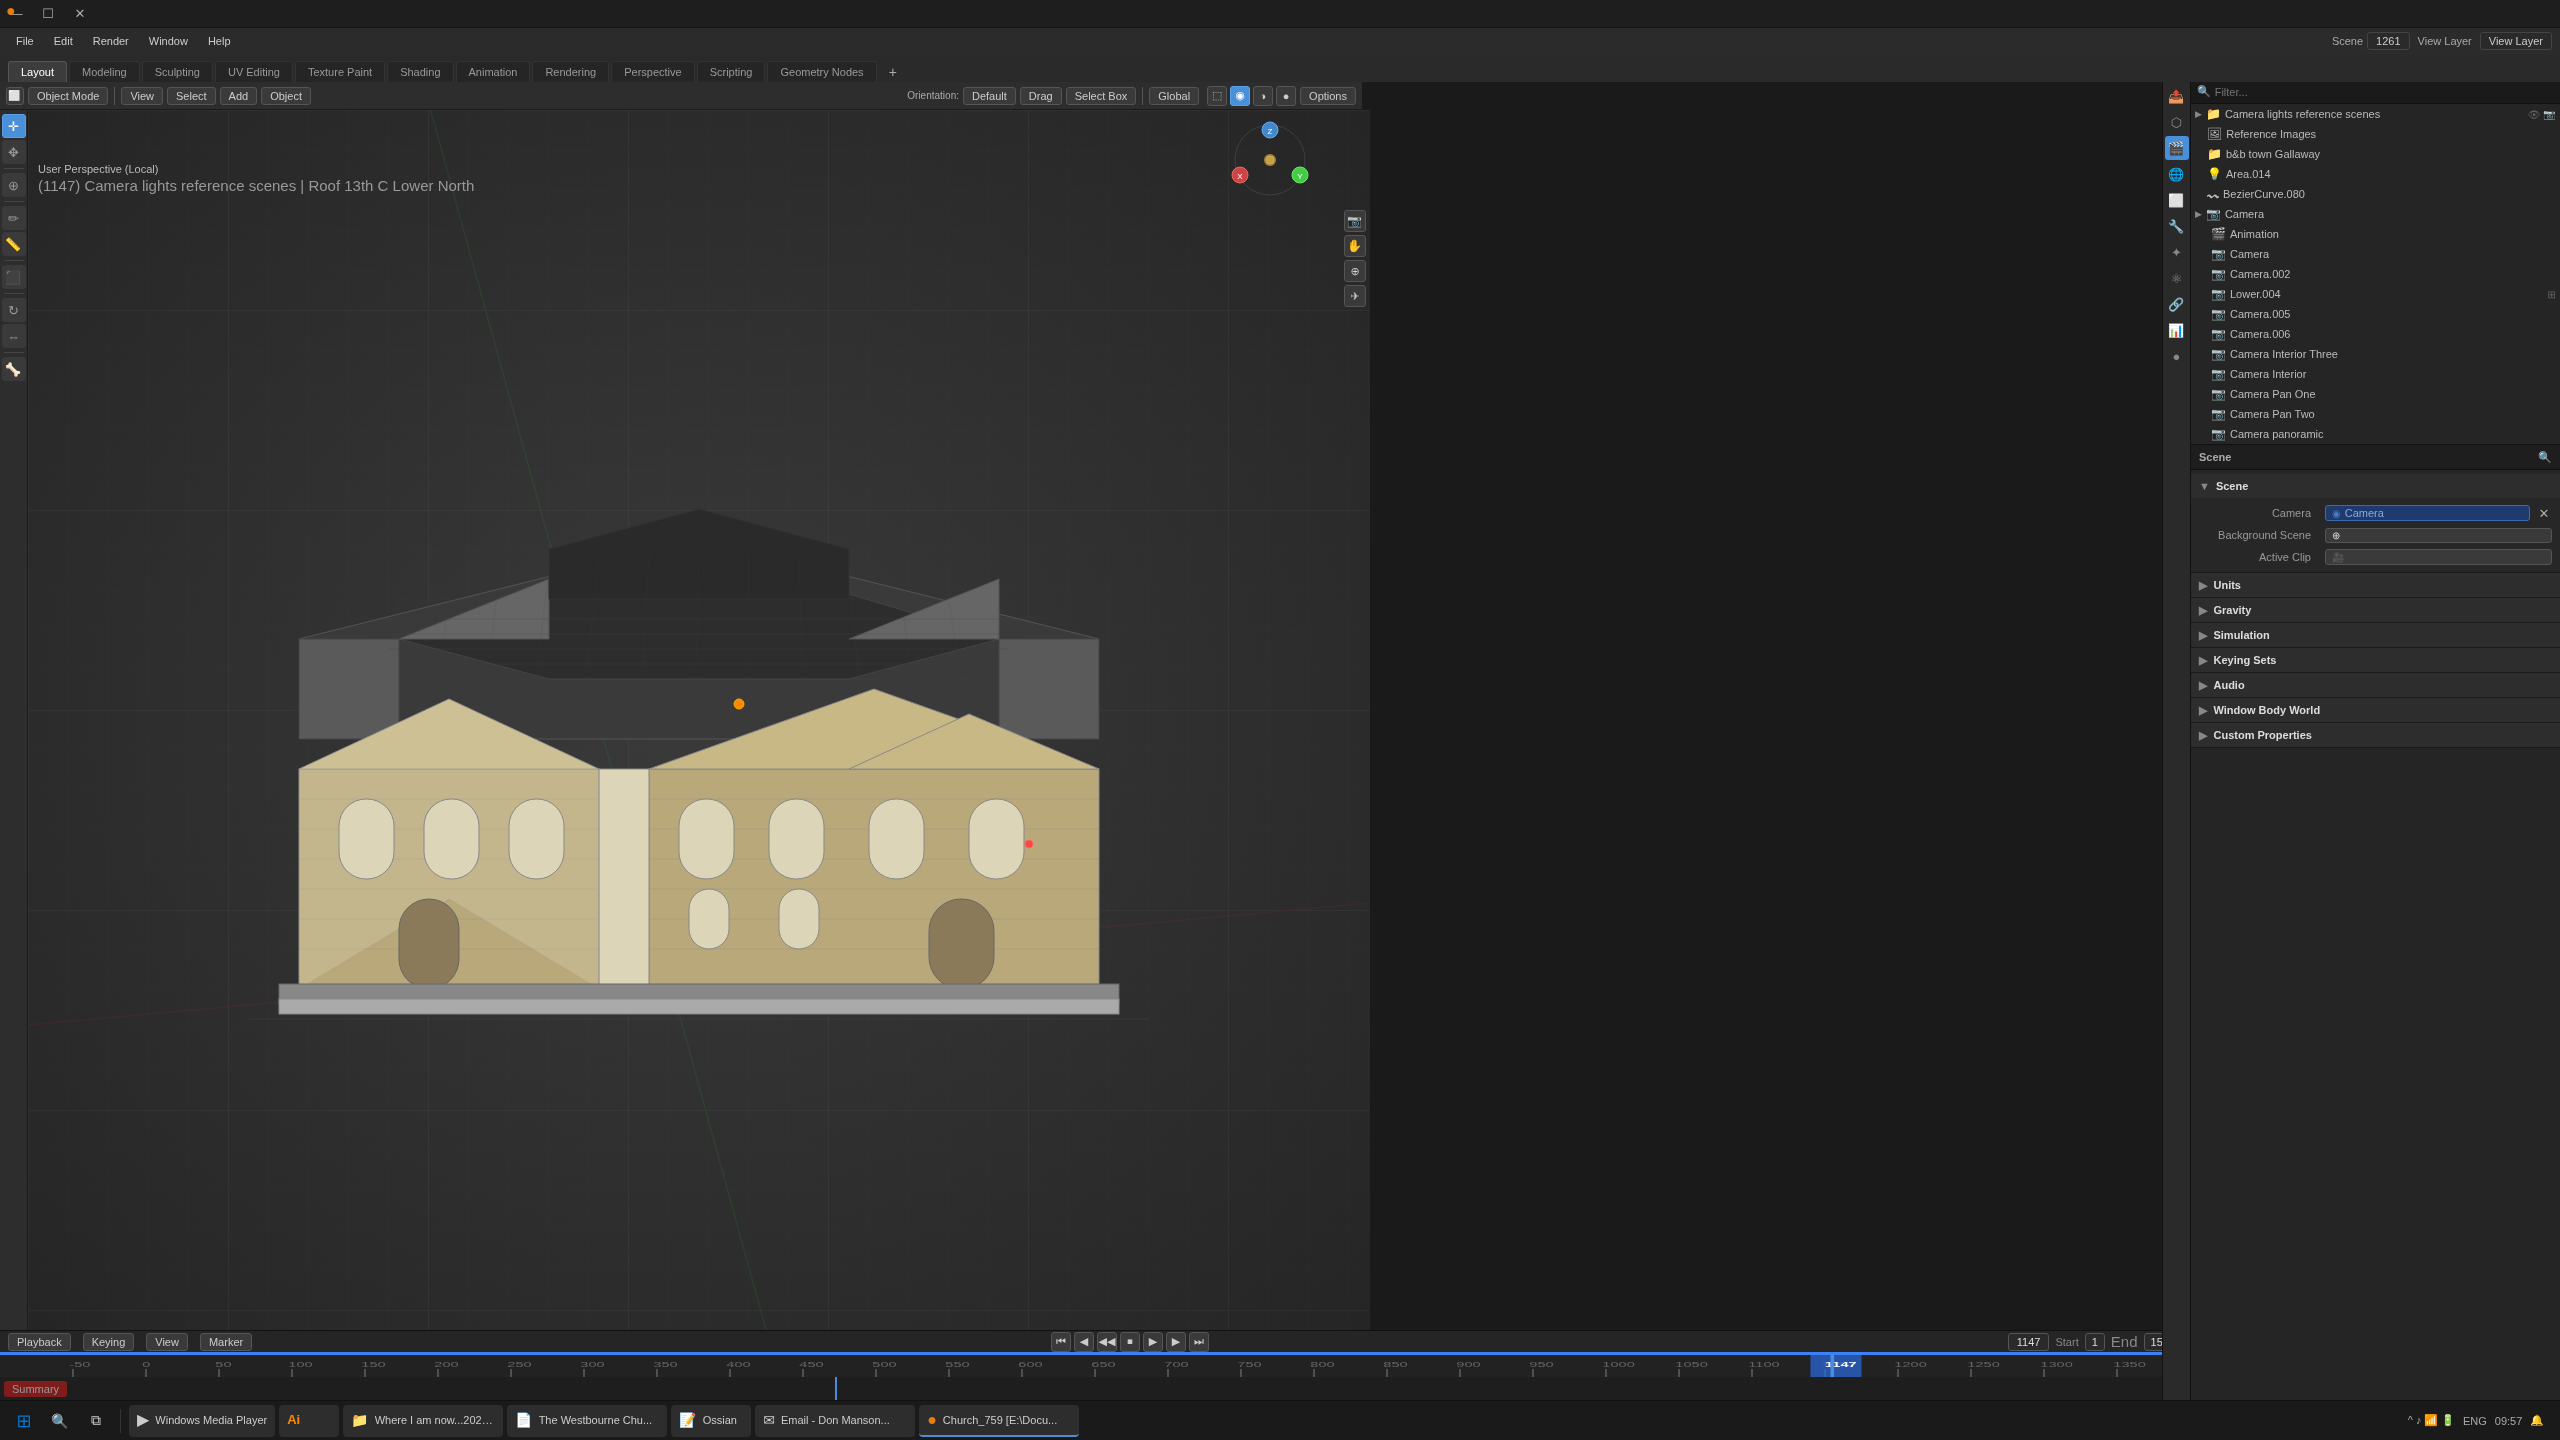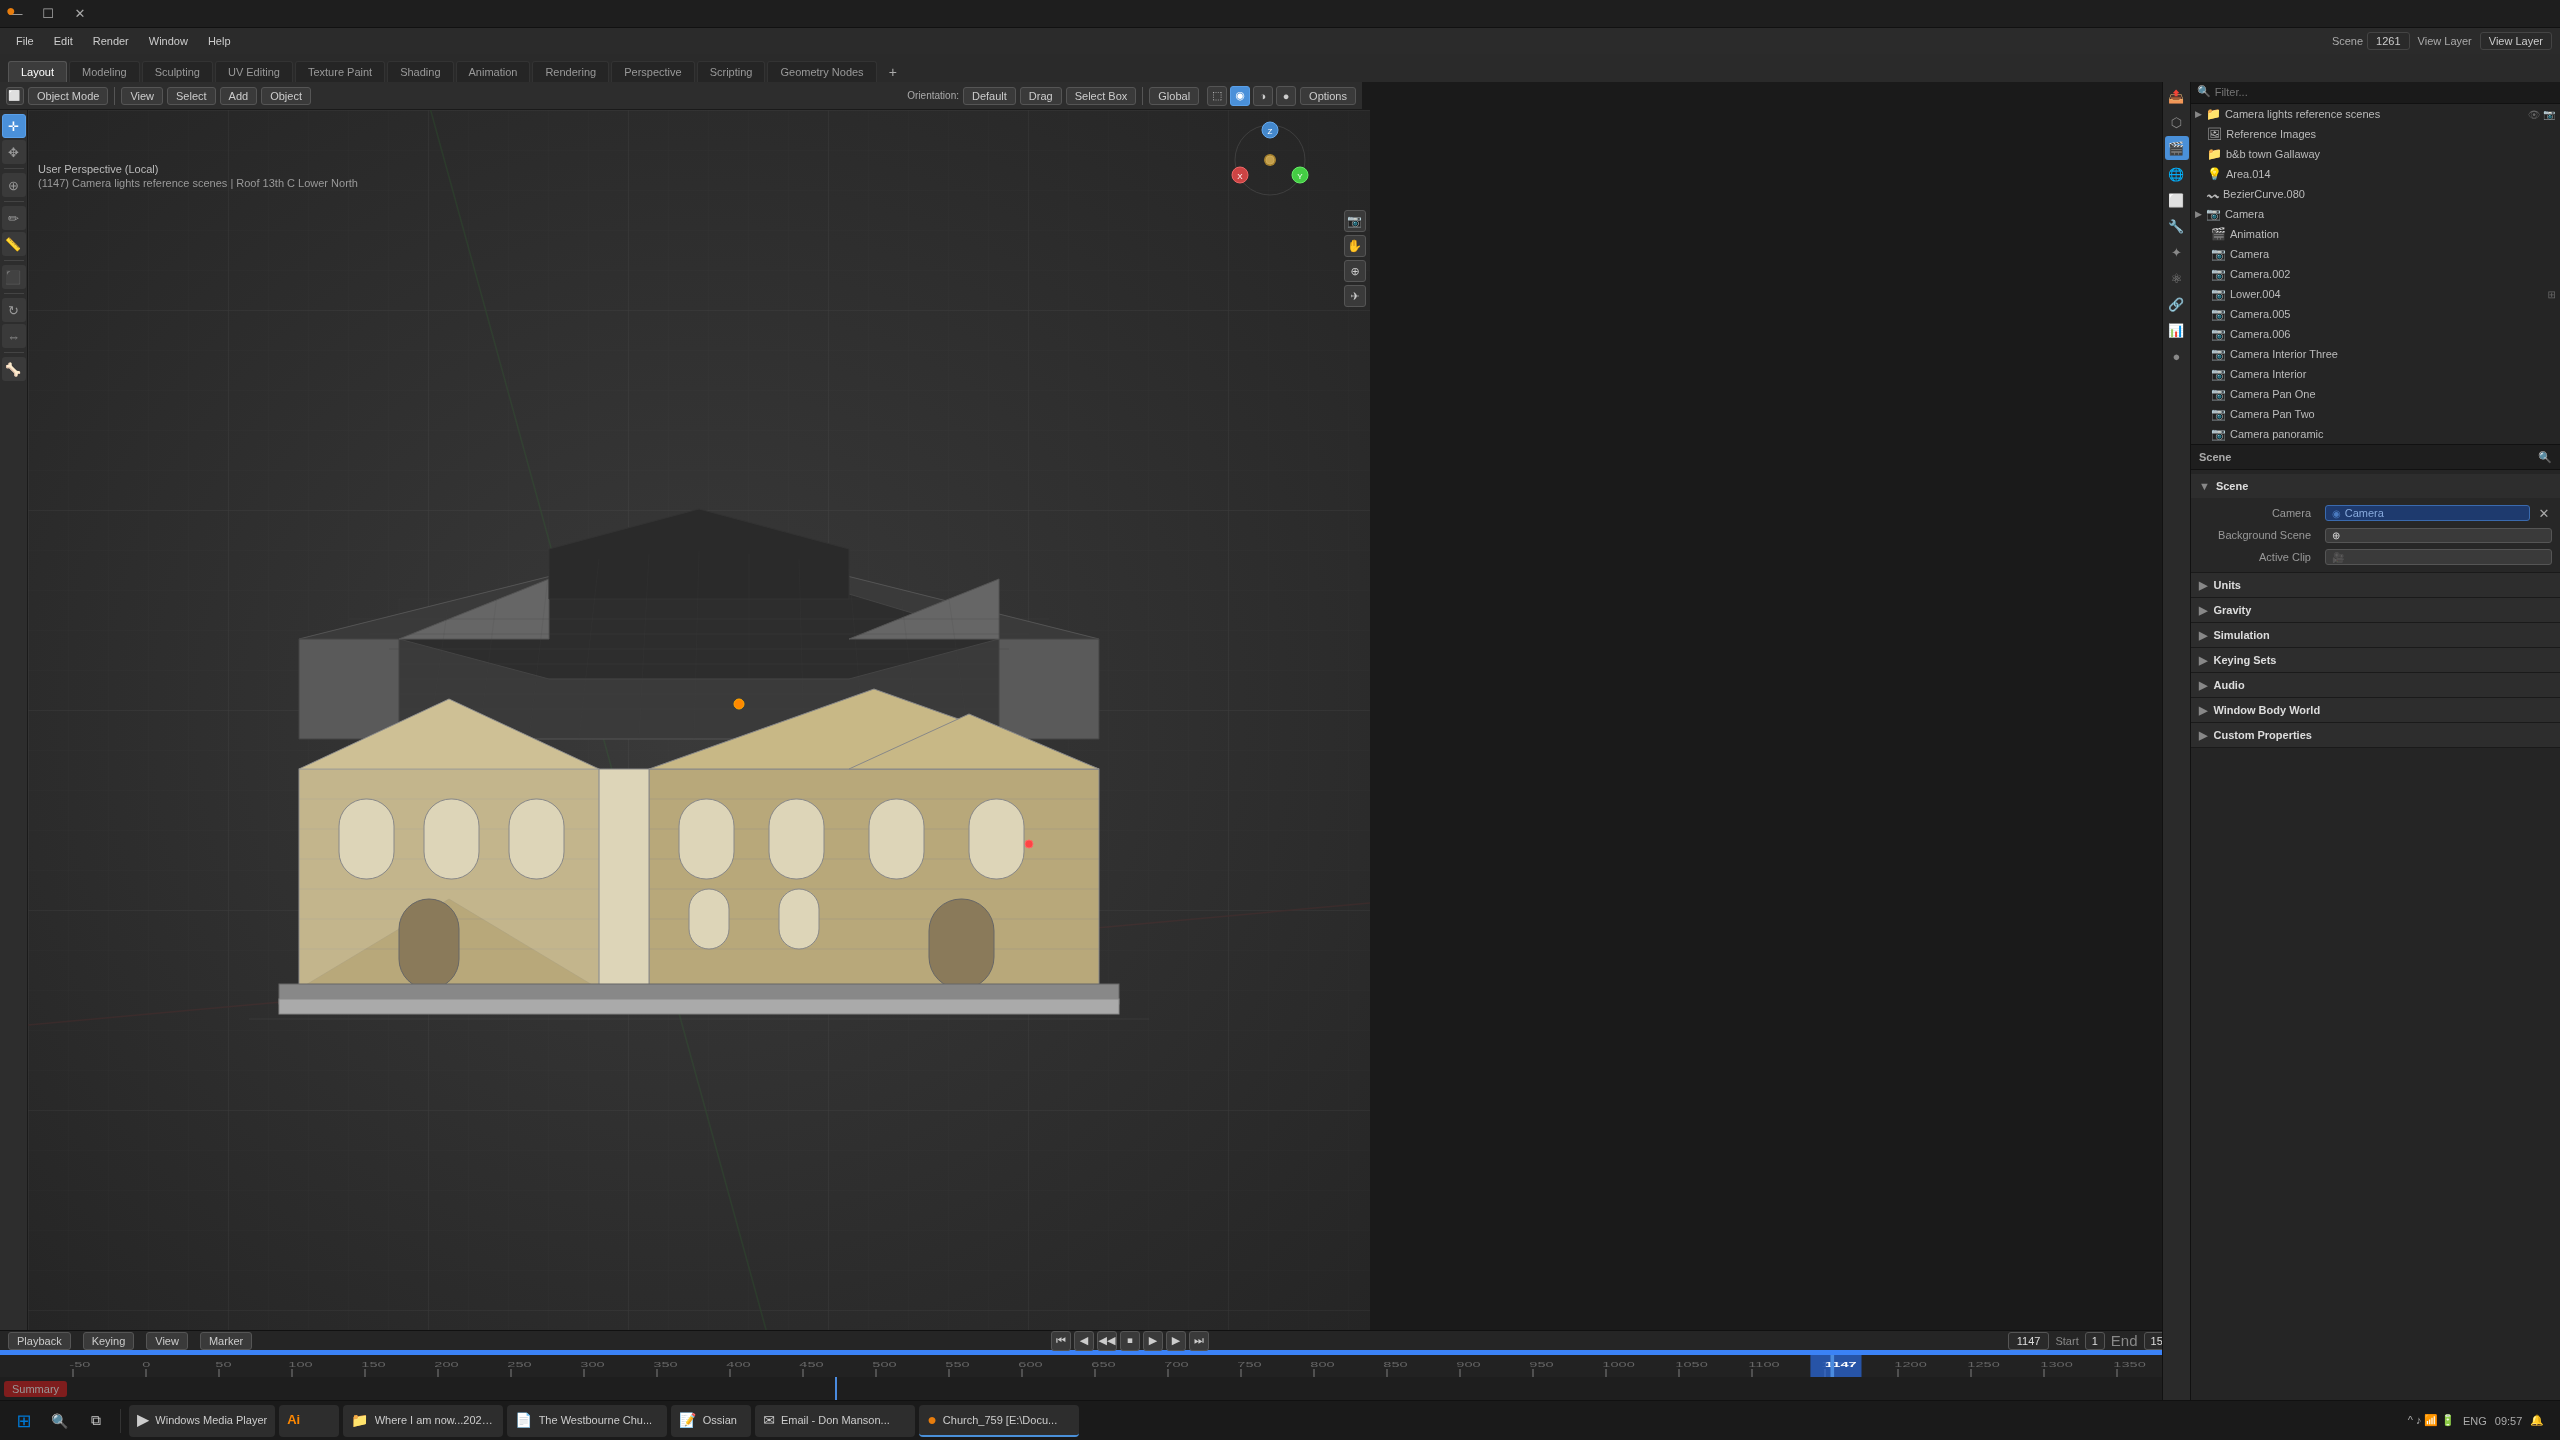--- a/index.html
+++ b/index.html
@@ -260,21 +260,21 @@
       border-top: 1px solid #111;
       z-index: 88;
     }
     #timeline-header {
       height: 24px;
       background: #252525;
       display: flex;
       align-items: center;
       padding: 0 8px;
       gap: 12px;
-      border-bottom: 5px solid #3b82f6;
+      border-bottom: 3px solid #3b82f6;
     }
     .tl-btn {
       width: 20px;
       height: 20px;
       display: flex;
       align-items: center;
       justify-content: center;
       background: #3a3a3a;
       border: 1px solid #555;
       border-radius: 3px;
@@ -520,21 +520,21 @@
   <div class="vtool-btn">⬛</div>
   <div class="vtool-sep"></div>
   <div class="vtool-btn">↻</div>
   <div class="vtool-btn">⇔</div>
   <div class="vtool-sep"></div>
   <div class="vtool-btn">🦴</div>
 </div>
 
 <div id="viewport-info">
   <div style="font-size:11px;color:#bbb;margin-bottom:2px;">User Perspective (Local)</div>
-  <div style="font-size:11px;color:#999;">(1147) Camera lights reference scenes | Roof 13th C Lower North</div>
+  <div style="font-size:15px;color:#999;">(1147) Camera lights reference scenes | Roof 13th C Lower North</div>
 </div>
 
 <div id="viewport">
   <div id="scene-canvas">
 
     <svg style="position:absolute;top:0;left:0;width:100%;height:100%;opacity:0.15;">
       <defs>
         <pattern id="smallGrid" width="40" height="40" patternUnits="userSpaceOnUse">
           <path d="M 40 0 L 0 0 0 40" fill="none" stroke="#666" stroke-width="0.5"></path>
         </pattern>

